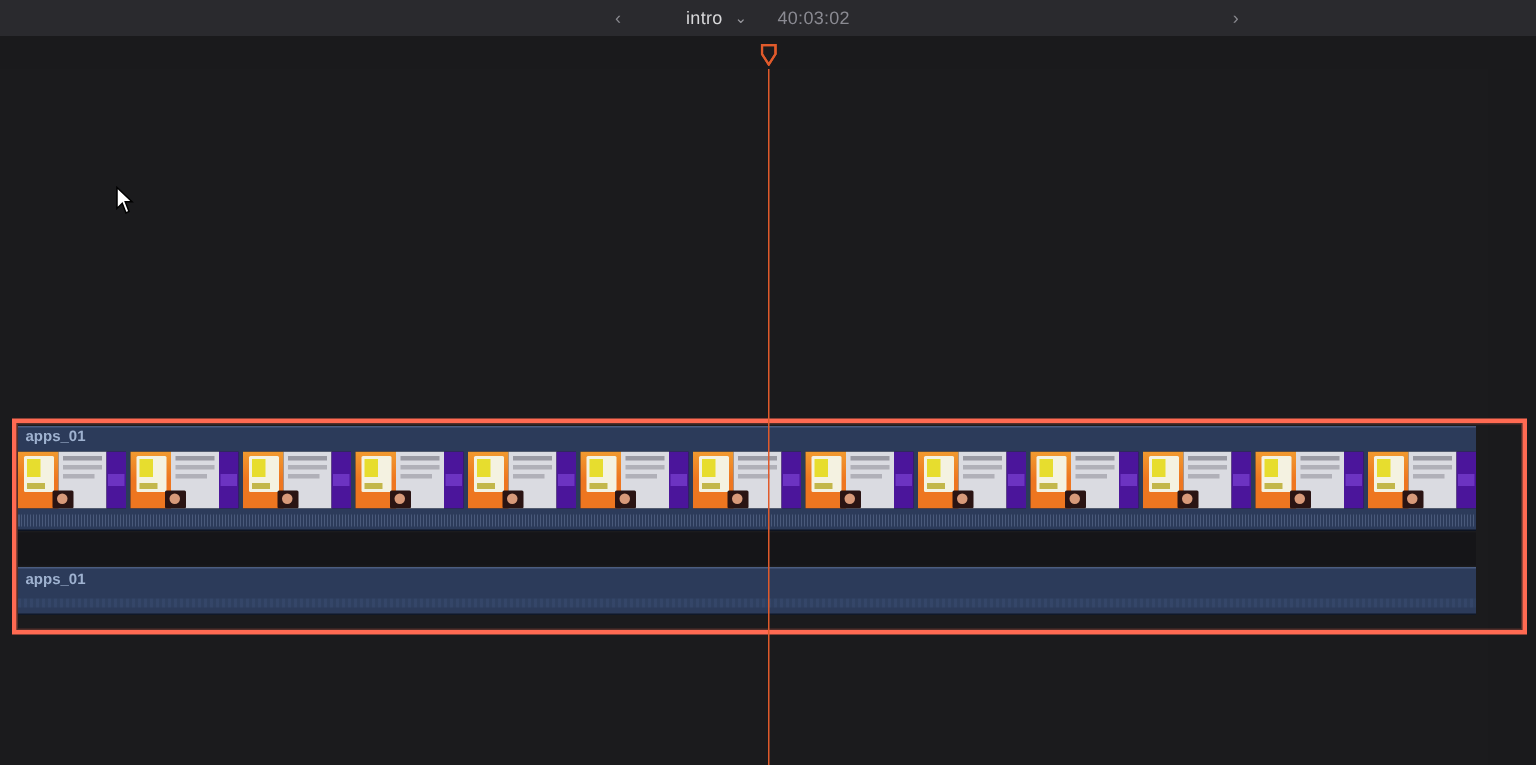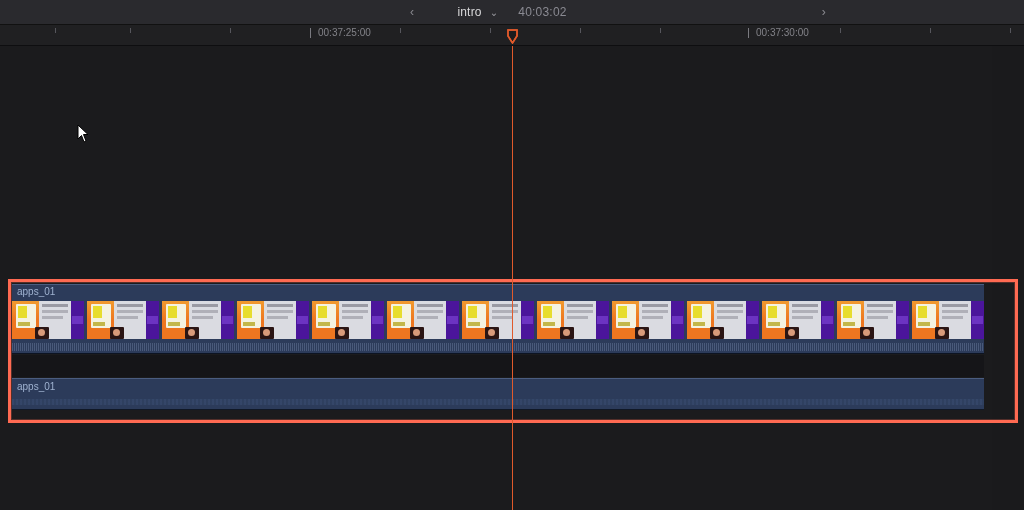--- a/index.html
+++ b/index.html
@@ -34,20 +34,21 @@
     position: absolute; top: 2px; font-size: 10px; color: #828288; white-space: nowrap;
   }
   .ruler .tickbar {
     position: absolute; top: 3px; height: 10px; width: 1px; background: #7a7a80;
   }
 
   
   .body {
     position: absolute; left: 0; top: 46px; width: 992px; height: 464px;
     background: #1b1b1d;
+    font-weight: bold;
   }
 
   
   .playhead-line {
     position: absolute; top: 46px; height: 464px; width: 1px;
     background: #e05a2b;
   }
   .playhead-head {
     position: absolute; top: 29px; width: 11px; height: 15px; transform: translateX(-5px);
   }
@@ -142,36 +143,20 @@
   <div class="header">
     <span class="hdr-arrow" style="position:absolute; left:390px;">‹</span>
     <div class="hdr-center">
       <span class="hdr-title">intro</span>
       <span class="hdr-chevron">⌄</span>
       <span class="hdr-time">40:03:02</span>
     </div>
     <span class="hdr-arrow" style="position:absolute; right:178px;">›</span>
   </div>
 
-  <div class="ruler" id="ruler">
-      <div class="tick short" style="left: 55px;"></div>
-      <div class="tick short" style="left: 130px;"></div>
-      <div class="tick short" style="left: 230px;"></div>
-      <div class="tickbar" style="left: 310px;"></div>
-      <div class="ticklabel" style="left: 318px;">00:37:25:00</div>
-      <div class="tick short" style="left: 400px;"></div>
-      <div class="tick short" style="left: 490px;"></div>
-      <div class="tick short" style="left: 580px;"></div>
-      <div class="tick short" style="left: 660px;"></div>
-      <div class="tickbar" style="left: 748px;"></div>
-      <div class="ticklabel" style="left: 756px;">00:37:30:00</div>
-      <div class="tick short" style="left: 840px;"></div>
-      <div class="tick short" style="left: 930px;"></div>
-      <div class="tick short" style="left: 1010px;"></div>
-    </div>
 
   <div class="body">
 
     <div class="track-video" id="track-video" style="top: 238px;">
       <div class="clip-label">apps_01</div>
       <div class="thumbs" id="thumbs">
           <div class="thumb">
             <div class="t-left">
               <div class="t-card">
                 <div class="t-stripe-y"></div>

